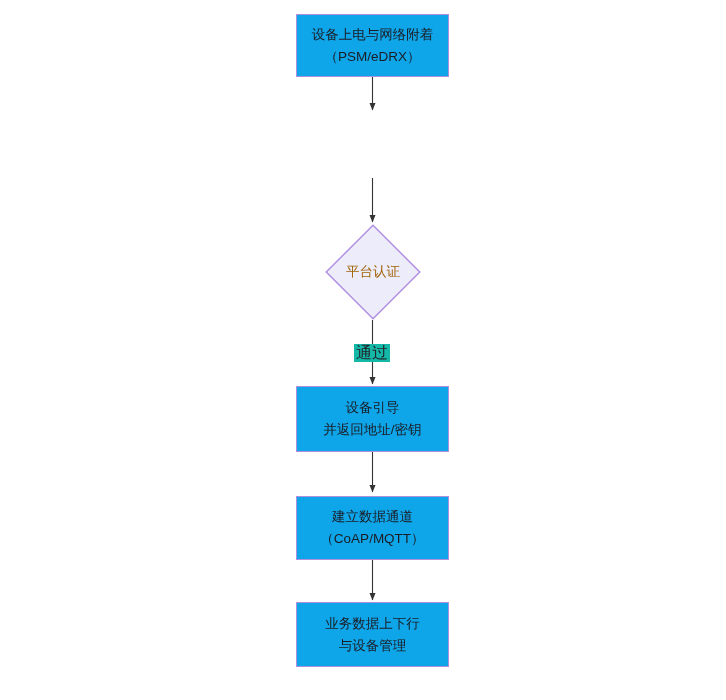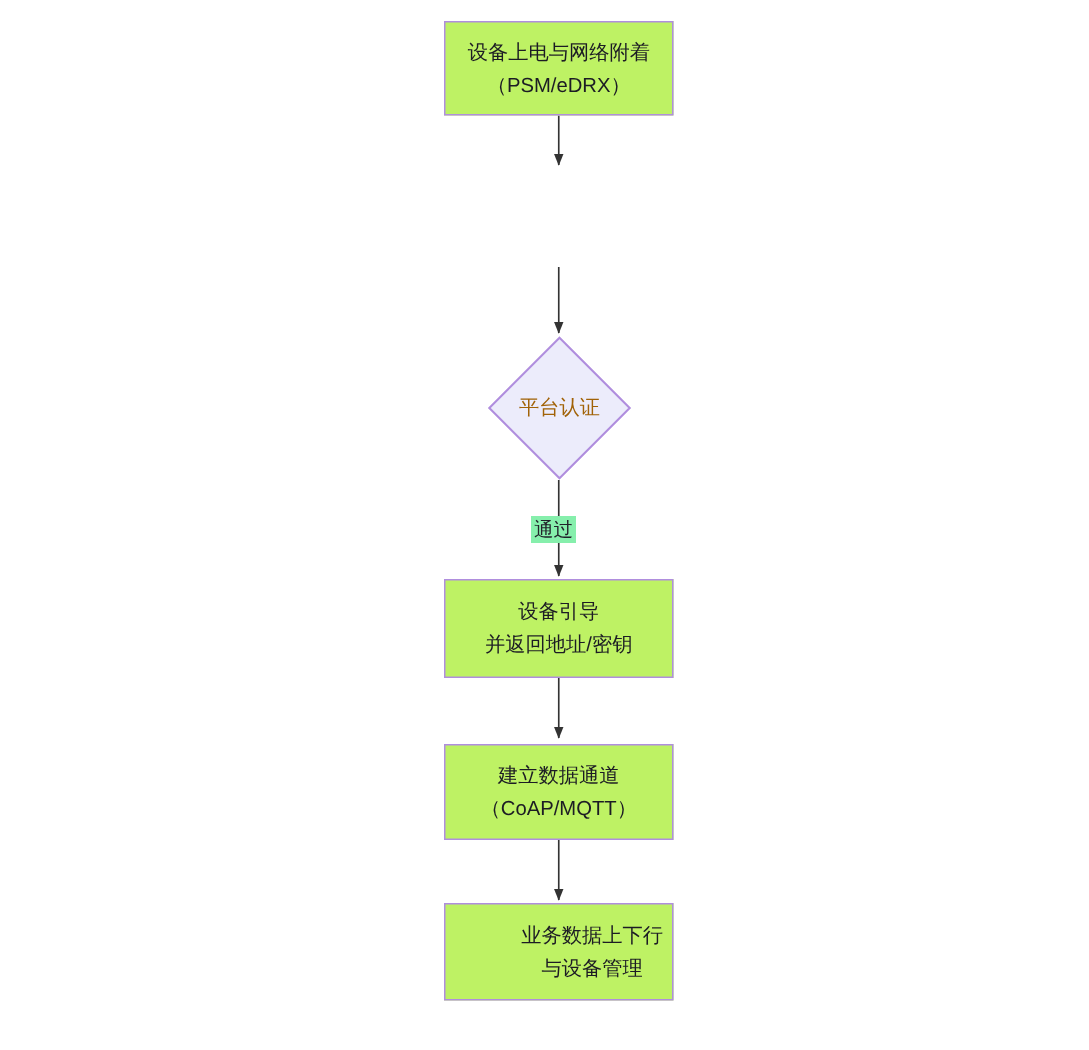--- a/index.html
+++ b/index.html
@@ -30,21 +30,21 @@
   }
   .node {
     position: absolute;
     box-sizing: border-box;
     display: flex;
     align-items: center;
     justify-content: center;
     text-align: center;
   }
   .node-process {
-    background: #bef264;
+    background: #0ea5e9;
     border: 1.4px solid #b08ede;
     color: #1c1c24;
     font-size: 13.5px;
     line-height: 22px;
   }
   .node-label {
     white-space: pre-line;
     padding: 0 6px;
   }
   .node-decision-wrap {
@@ -66,23 +66,23 @@
     display: flex;
     align-items: center;
     justify-content: center;
     font-size: 13.5px;
     line-height: 20px;
     color: #a16207;
     white-space: pre-line;
   }
   .edge-label {
     position: absolute;
-    background: #86efac;
+    background: #14b8a6;
     color: #22222a;
-    font-size: 13px;
+    font-size: 16px;
     line-height: 16px;
     padding: 1px 2px;
     white-space: nowrap;
   }
 </style>
 </head>
 <body>
 
 <div id="flow-canvas">
 
@@ -122,18 +122,18 @@
   <div class="node node-process" style="left:296px; top:386px; width:153px; height:66px;">
     <span class="node-label">设备引导
 并返回地址/密钥</span>
   </div>
 
   <div class="node node-process" style="left:296px; top:496px; width:153px; height:64px;">
     <span class="node-label">建立数据通道
 （CoAP/MQTT）</span>
   </div>
 
-  <div class="node node-process" style="left:296px; top:602px; width:153px; height:65px;justify-content:flex-end;">
+  <div class="node node-process" style="left:296px; top:602px; width:153px; height:65px;">
     <span class="node-label">业务数据上下行
 与设备管理</span>
   </div>
 
 </div>
 
 </body></html>

